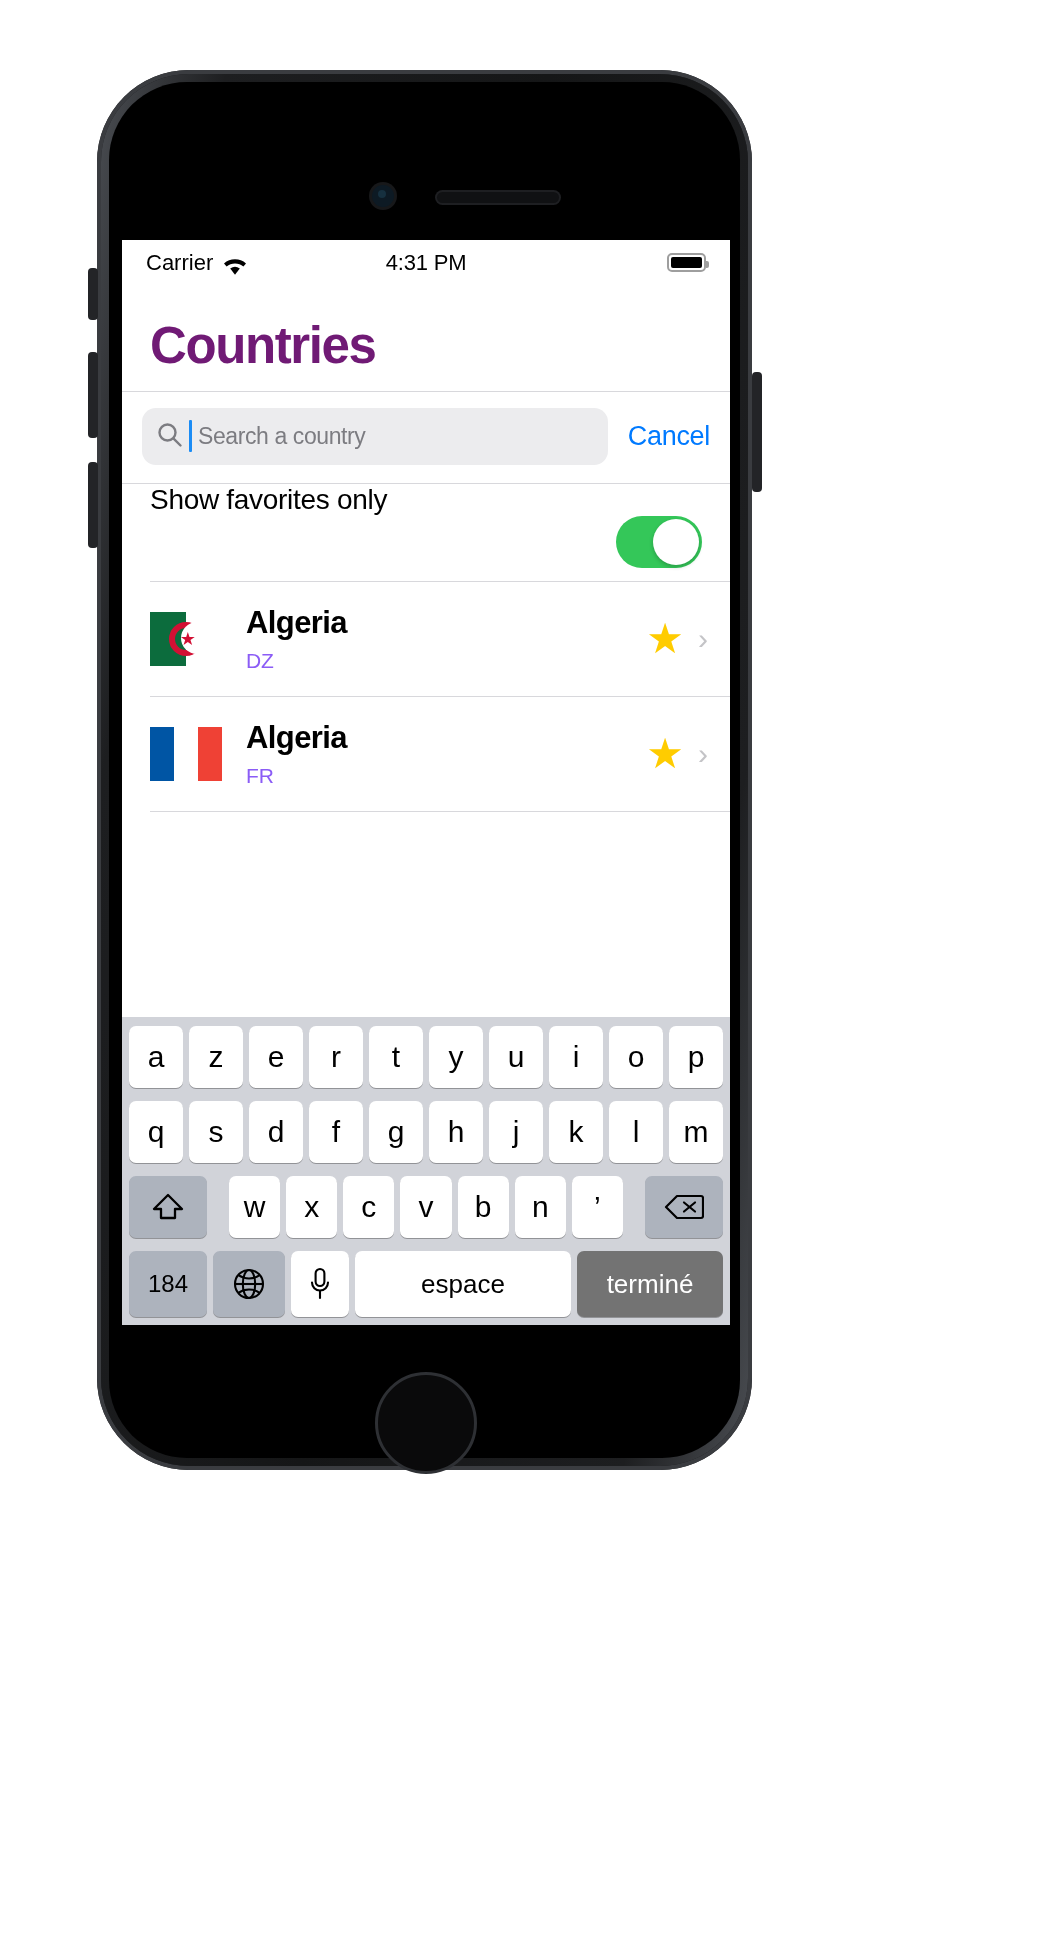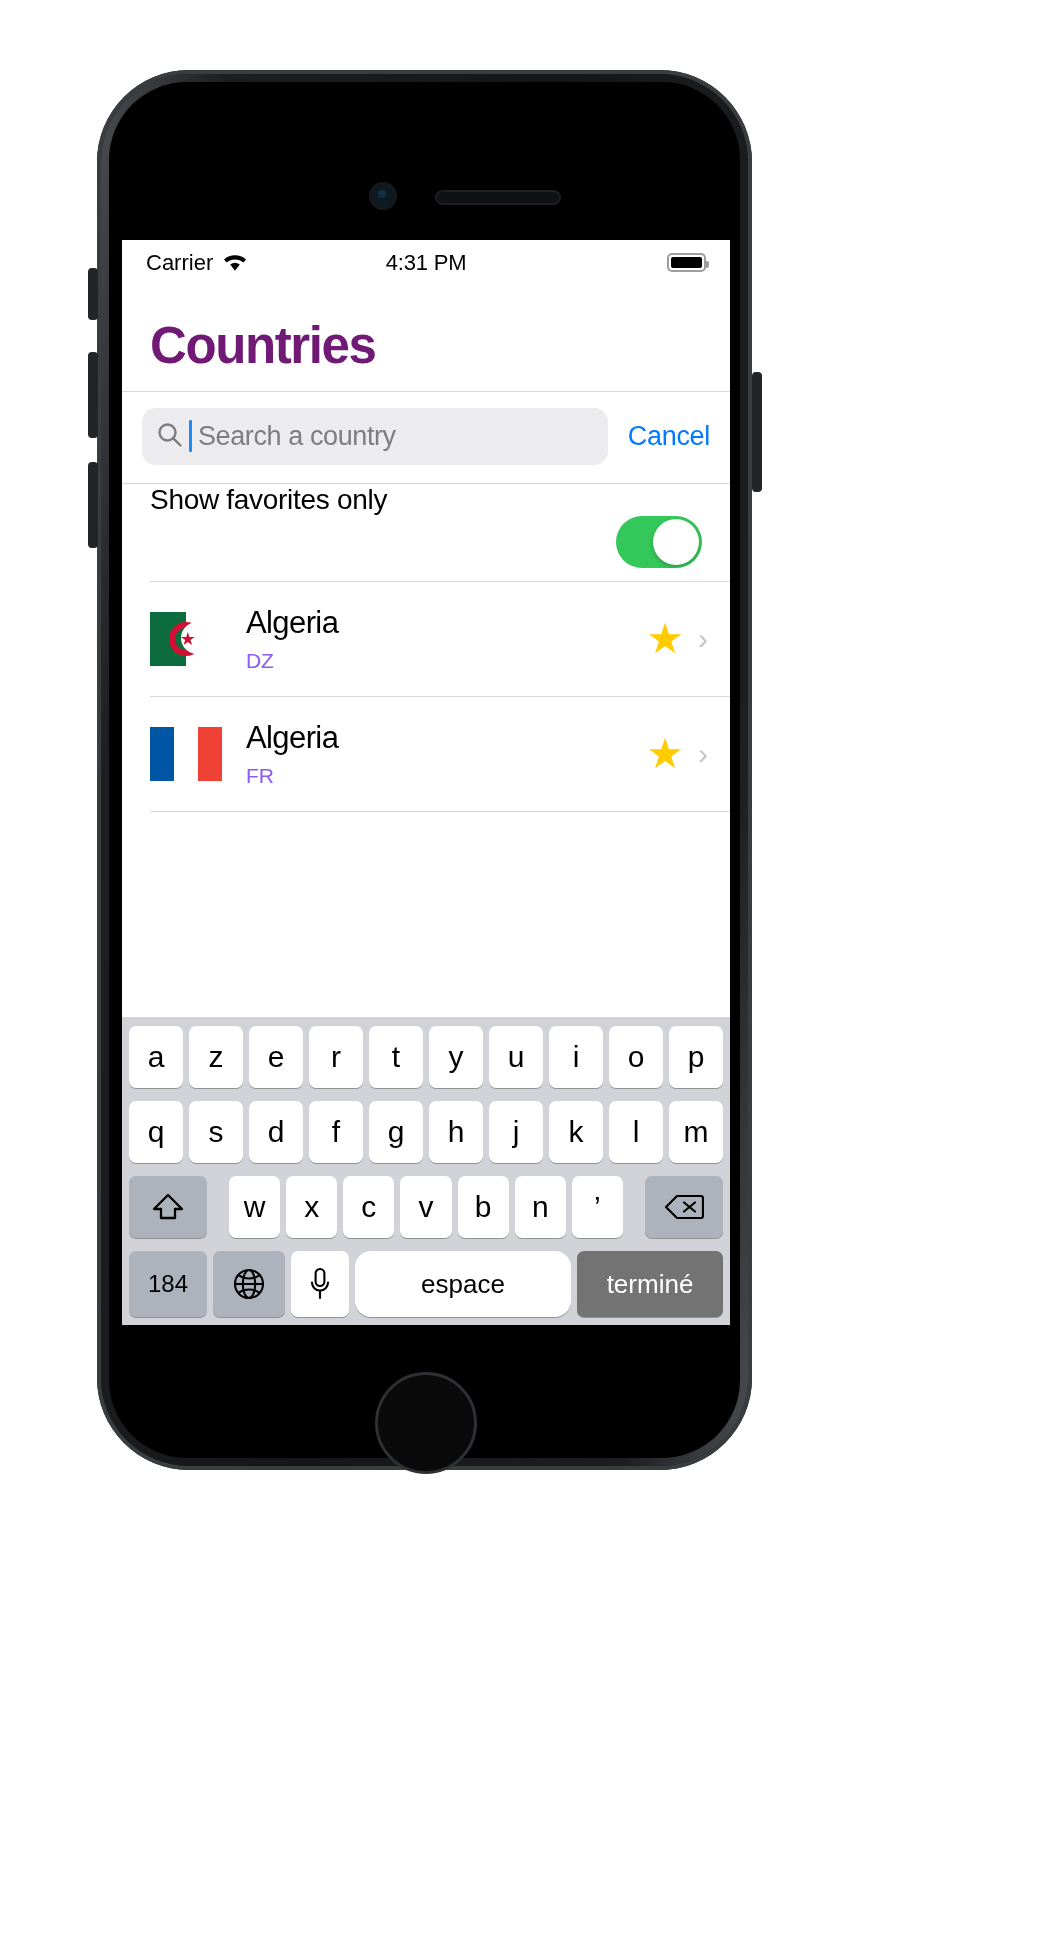--- a/index.html
+++ b/index.html
@@ -71,21 +71,21 @@
     overflow: hidden;
   }
 
   
   .statusbar {
     position: relative; height: 45px; width: 100%;
     display: flex; align-items: center;
     padding: 0 24px;
     font-size: 22px; color: #000;
   }
-  .sb-left { display: flex; align-items: center; gap: 9px; }
+  .sb-left { display: flex; align-items: flex-end; gap: 9px; }
   .sb-center {
     position: absolute; left: 0; right: 0; text-align: center;
     font-size: 22px; font-weight: 400; letter-spacing: -0.2px;
   }
   .sb-right { margin-left: auto; display: flex; align-items: center; }
   .wifi-icon svg { display: block; }
   .battery {
     position: relative; width: 39px; height: 19px;
     border: 2px solid rgba(0,0,0,0.38); border-radius: 5px;
     padding: 2px;
@@ -120,21 +120,21 @@
     display: flex; align-items: center;
     padding: 0 14px;
     gap: 6px;
   }
   .search-icon { flex: 0 0 auto; display: block; }
   .caret {
     width: 3px; height: 32px; background: #1b8cf5; border-radius: 1px;
     flex: 0 0 auto;
   }
   .search-placeholder {
-    font-size: 27px; color: #7c7c81; letter-spacing: -0.4px;
+    font-size: 23px; color: #7c7c81; letter-spacing: -0.4px;
   }
   .cancel-btn {
     font-size: 27px; color: #007aff; letter-spacing: -0.3px;
     padding-left: 6px; white-space: nowrap;
   }
 
   
   .row-divider { height: 1px; background: #d8d8dc; margin-left: 28px; }
   .row-divider.full { margin-left: 0; }
 
@@ -181,21 +181,21 @@
     content: ""; position: absolute; left: 6px; top: -6px;
     width: 32px; height: 32px; border-radius: 50%;
     background: #fff;
   }
   .dz-star {
     position: absolute; left: 50%; top: 50%;
     transform: translate(-38%,-50%);
     color: #d21034; font-size: 18px; line-height: 1;
   }
   .country-text { display: flex; flex-direction: column; gap: 8px; flex: 1; min-width: 0; }
-  .country-name { font-size: 31px; font-weight: normal; color: #000; letter-spacing: -0.6px; }
+  .country-name { font-size: 31px; font-weight: bold; color: #000; letter-spacing: -0.6px; }
   .country-code { font-size: 21px; color: #8b5cf6; letter-spacing: -0.1px; }
   .star-icon { font-size: 42px; color: #ffcc00; line-height: 1; margin-right: 14px; }
   .chevron { color: #c4c4c7; font-size: 30px; line-height: 1; font-weight: 300; }
 
   
   .keyboard {
     position: absolute; left: 0; right: 0; bottom: 0;
     background: #d1d3d9;
     padding: 9px 4px 6px 4px;
   }
@@ -216,21 +216,21 @@
     min-width: 0;
   }
   .key.dark { background: #adb3bd; box-shadow: 0 1px 0 rgba(0,0,0,0.30); }
   .key.wide-shift { flex: 0 0 78px; }
   .key.wide-back  { flex: 0 0 78px; }
   .key.spacer-sm  { flex: 0 0 10px; background: transparent; box-shadow: none; }
   .kb-row.row3 { padding: 0 0; }
   .kb-bottom .key.k123 { flex: 0 0 78px; font-size: 24px; }
   .kb-bottom .key.kglobe { flex: 0 0 72px; }
   .kb-bottom .key.kmic { flex: 0 0 58px; }
-  .kb-bottom .key.kspace { flex: 1 1 auto; font-size: 26px; border-radius: 16px; }
+  .kb-bottom .key.kspace { flex: 1 1 auto; font-size: 26px; }
   .kb-bottom .key.kdone { flex: 0 0 146px; background: #737373; color: #fff; font-size: 26px; }
   .kb-bottom .key { height: 66px; }
   .key svg { display: block; }
 </style>
 </head>
 <body>
 
 <div id="stage">
 
   <div class="device-outer">

